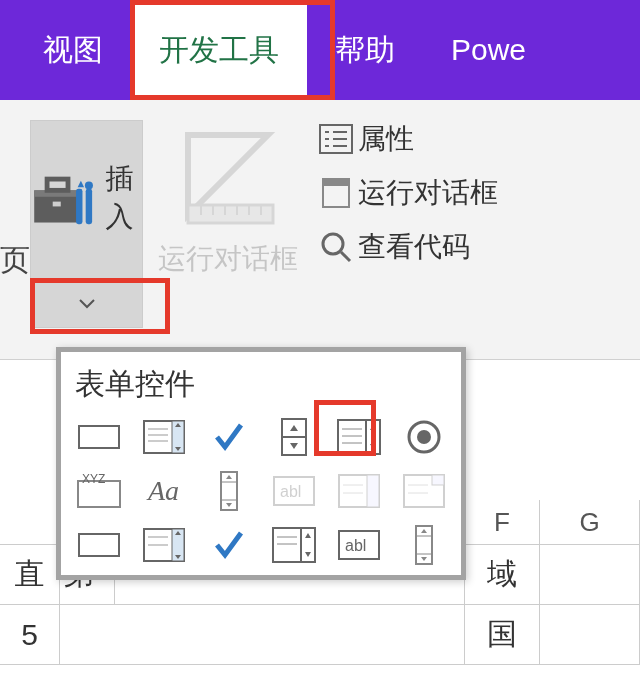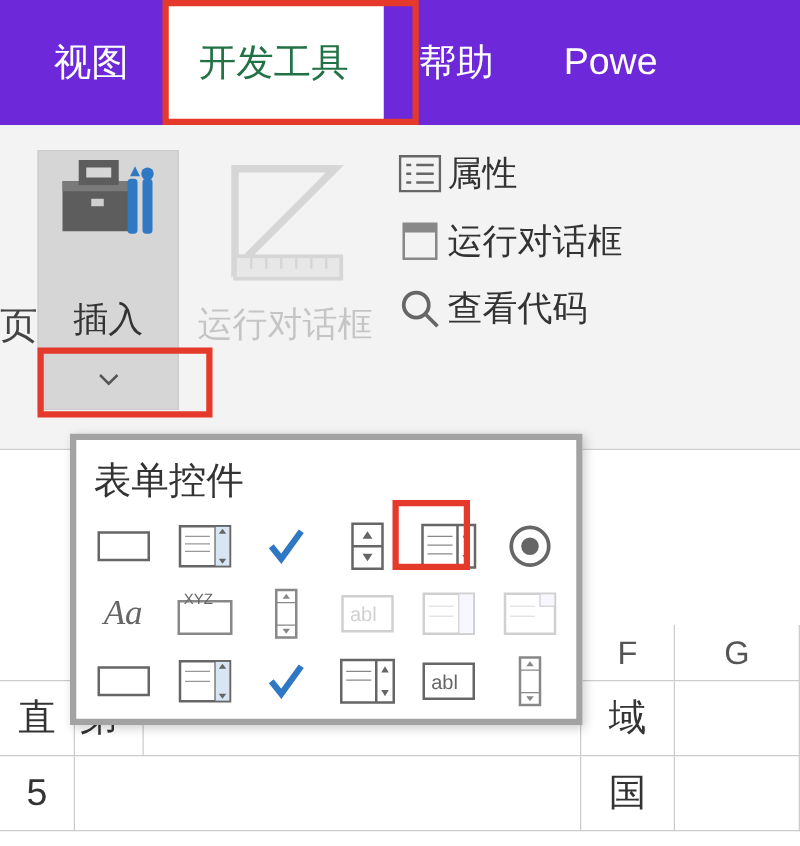--- a/index.html
+++ b/index.html
@@ -54,23 +54,23 @@
   }
   .insert-btn {
     width: 113px;
     text-align: center;
   }
   .insert-icon-wrap {
     background: #d6d6d6;
     width: 113px;
     height: 160px;
     display: flex;
-    flex-direction: column;
+    flex-direction: row;
     align-items: center;
-    justify-content: space-between;
+    justify-content: center;
     border: 1px solid #ccc;
     position: relative;
   }
   .insert-label { font-size: 28px; color: #333; margin-bottom: 4px;}
   .insert-dropdown {
     background: #d6d6d6;
     width: 113px;
     height: 48px;
     border: 1px solid #ccc;
     display:flex;align-items:center;justify-content:center;
@@ -280,27 +280,27 @@
     </div>
     <div class="ctrl">
       <svg width="38" height="38">
           <circle cx="19" cy="19" r="15" fill="none" stroke="#666" stroke-width="3"></circle>
           <circle cx="19" cy="19" r="7" fill="#666"></circle>
         </svg>
     </div>
   </div>
 
   <div class="ctrl-row">
-    <div class="ctrl" style="font-style:italic;font-family:serif;font-size:28px;color:#666">Aa</div>
     <div class="ctrl">
       <svg width="46" height="36">
           <rect x="2" y="8" width="42" height="26" fill="none" stroke="#888" stroke-width="2"></rect>
           <text x="6" y="10" font-size="12" fill="#666">XYZ</text>
         </svg>
     </div>
+    <div class="ctrl" style="font-style:italic;font-family:serif;font-size:28px;color:#666">Aa</div>
     <div class="ctrl">
       <svg width="24" height="42">
           <rect x="4" y="2" width="16" height="38" fill="none" stroke="#888" stroke-width="2"></rect>
           <line x1="4" y1="12" x2="20" y2="12" stroke="#888"></line>
           <line x1="4" y1="30" x2="20" y2="30" stroke="#888"></line>
           <path d="M9 9 l3-4 l3 4z" fill="#888"></path>
           <path d="M9 33 l3 4 l3-4z" fill="#888"></path>
         </svg>
     </div>
     <div class="ctrl" style="opacity:.45">

